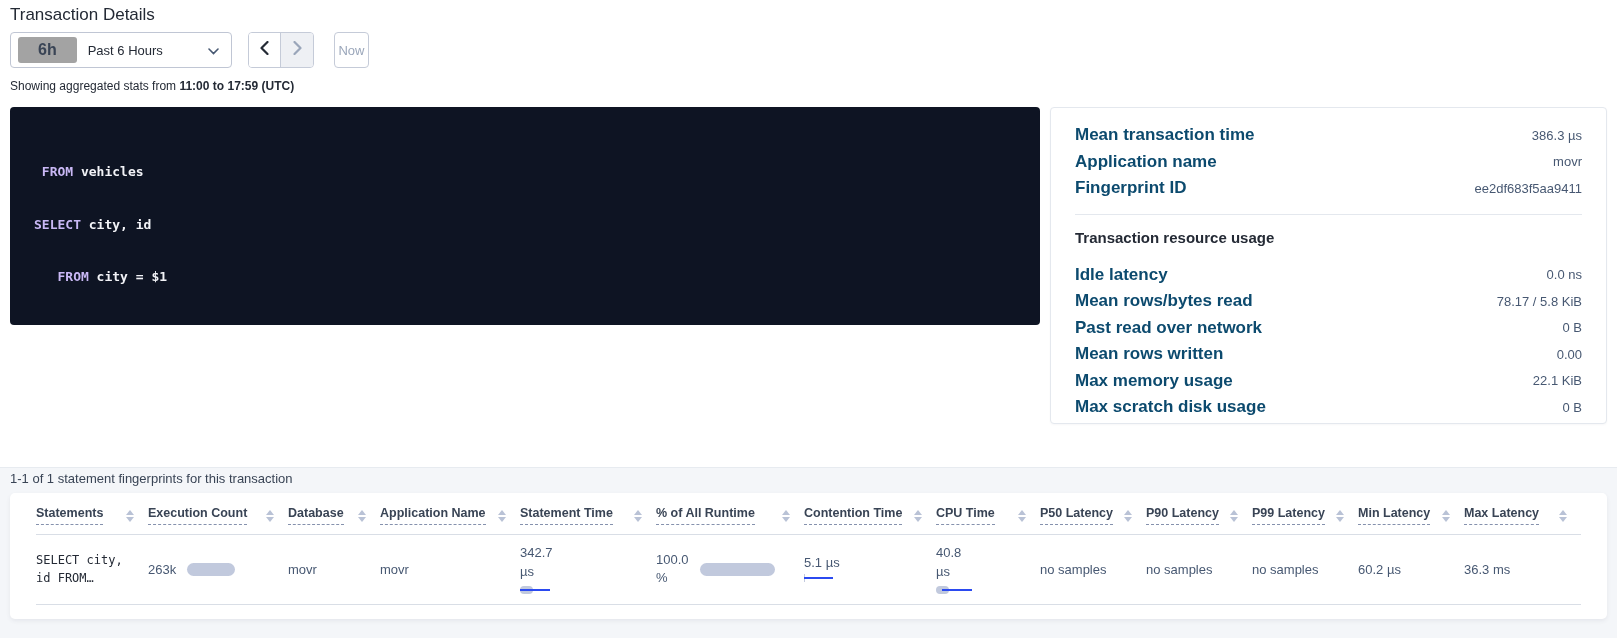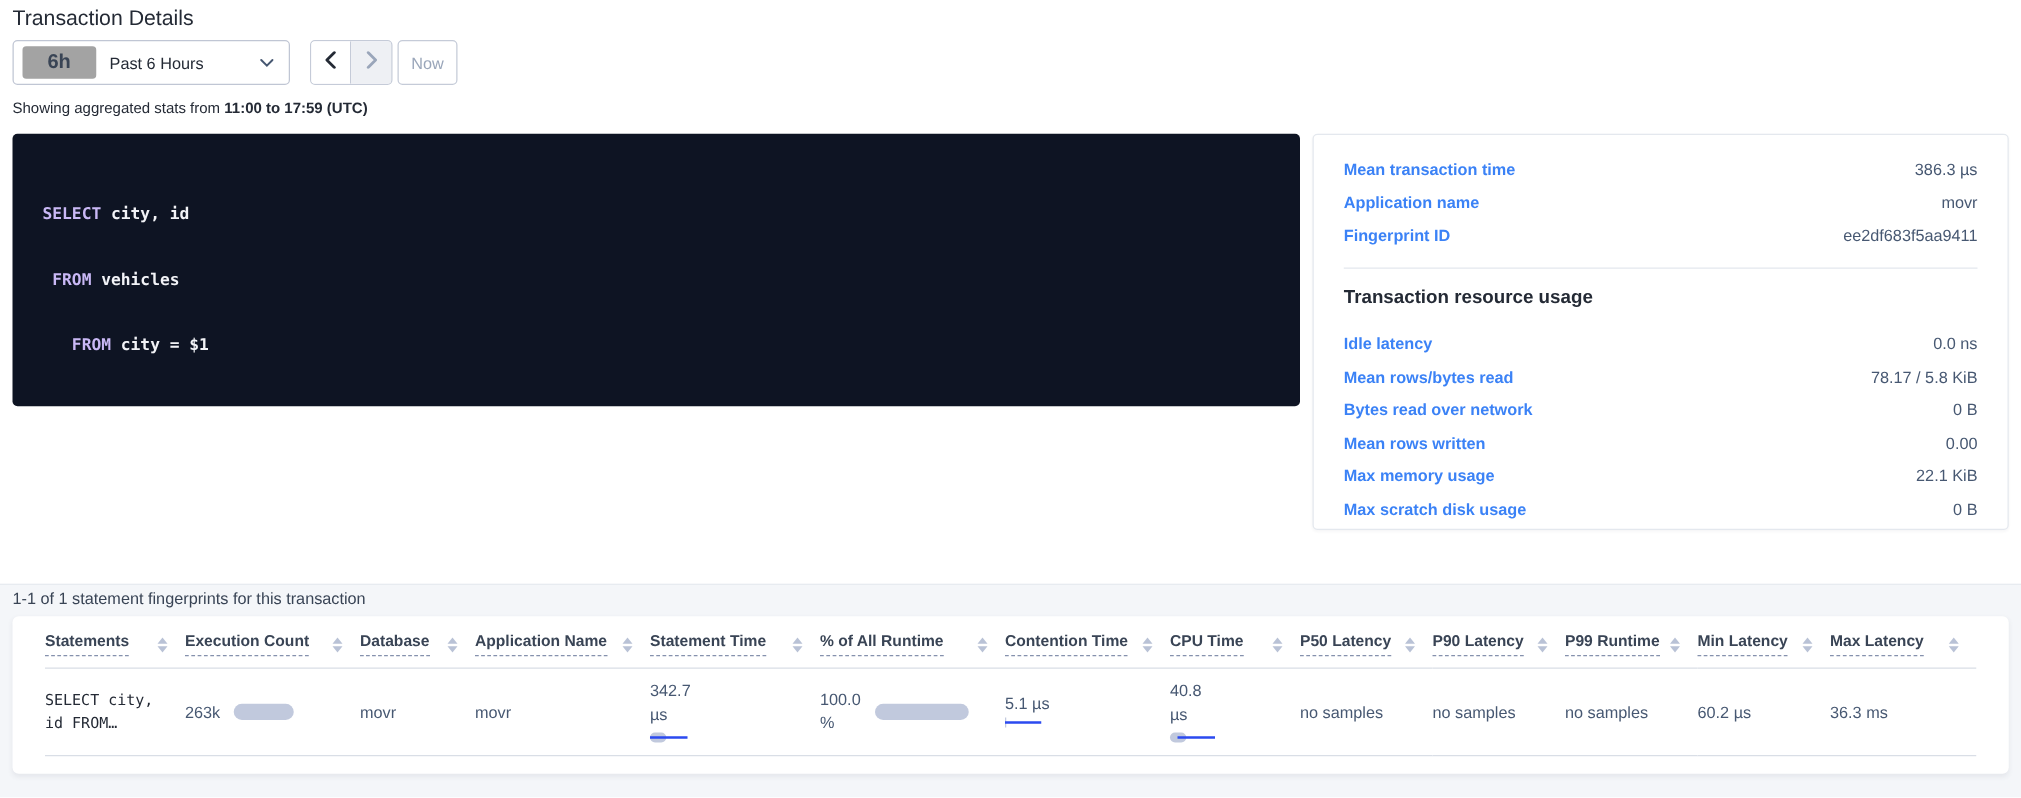--- a/index.html
+++ b/index.html
@@ -23,42 +23,42 @@
     width:222px;border:1px solid #c0c6d4;border-radius:4px;background:#fff;
     display:flex;align-items:center;padding:0 12px 0 7px;cursor:pointer;
   }
   .time-badge{background:#a3a3a3;border-radius:3px;font-size:16px;font-weight:bold;color:#394455;padding:4px 20px;margin-right:11px;}
   .time-label{font-size:13px;color:#242a35;flex:1;}
   .arrow-group{margin-left:16px;display:flex;border:1px solid #c5cbd8;border-radius:4px;overflow:hidden;}
   .arrow-btn{width:32px;display:flex;align-items:center;justify-content:center;cursor:pointer;background:#fff;}
   .arrow-prev{border-right:1px solid #c5cbd8;}
   .arrow-next{background:#eef0f4;}
   .now-btn{
-    margin-left:4px;width:48px;border:1px solid #c5cbd8;border-radius:4px;background:#fff;
+    margin-left:20px;width:35px;border:1px solid #c5cbd8;border-radius:4px;background:#fff;
     color:#9aa6ba;font-size:13px;display:flex;align-items:center;justify-content:center;cursor:default;
   }
   .stats-caption{position:absolute;left:10px;top:79px;font-size:12px;color:#242a35;}
   .stats-caption b{font-weight:bold;}
 
   
   .sql-card{
     position:absolute;left:10px;top:107px;width:1030px;height:218px;
     background:var(--sql-bg);border-radius:4px;padding:21px 24px;
     font-family:"DejaVu Sans Mono","Liberation Mono",monospace;font-size:13px;font-weight:bold;
     line-height:17.5px;color:#f2f3f7;white-space:pre;
   }
   .sql-kw{color:var(--sql-keyword);}
 
   
   .summary-card{
     position:absolute;left:1050px;top:107px;width:557px;height:317px;background:#fff;
     border:1px solid #e4e8ee;border-radius:4px;padding:14px 24px;box-shadow:0 1px 2px rgba(40,50,70,.04);
   }
   .kv-row{display:flex;justify-content:space-between;align-items:center;height:26.5px;}
-  .kv-label{font-size:13px;font-weight:bold;color:#3b82f6;}
+  .kv-label{font-size:17px;font-weight:bold;color:#0c4a6e;}
   .kv-value{font-size:13px;color:#475872;}
   .summary-divider{border:none;border-top:1px solid #e4e8ee;margin:12px 0 14px;}
   .section-title{font-size:15px;font-weight:bold;color:#242a35;margin:4px 0 16px;}
 
   
   .lower-bg{position:absolute;left:0;top:467px;width:1617px;height:171px;background:#f4f6f9;border-top:1px solid #e7ebf0;}
   .fingerprints-caption{position:absolute;left:10px;top:471px;font-size:13px;color:#394455;}
 
   .table-card{
     position:absolute;left:10px;top:493px;width:1597px;height:126px;background:#fff;
@@ -125,22 +125,22 @@
     </div>
   </div>
   <div class="now-btn">Now</div>
 </div>
 
 <div class="stats-caption">
   <span>Showing aggregated stats from </span><b>11:00 to 17:59 (UTC)</b>
 </div>
 
 <div class="sql-card">
+  <div><span> </span><span class="sql-kw">FROM</span><span> vehicles</span></div>
   <div><span></span><span class="sql-kw">SELECT</span><span> city, id</span></div>
-  <div><span> </span><span class="sql-kw">FROM</span><span> vehicles</span></div>
   <div><span>   </span><span class="sql-kw">FROM</span><span> city = $1</span></div>
 </div>
 
 <div class="summary-card">
   <div class="kv-row">
     <span class="kv-label">Mean transaction time</span>
     <span class="kv-value">386.3 µs</span>
   </div>
   <div class="kv-row">
     <span class="kv-label">Application name</span>
@@ -154,21 +154,21 @@
   <div class="section-title">Transaction resource usage</div>
   <div class="kv-row">
     <span class="kv-label">Idle latency</span>
     <span class="kv-value">0.0 ns</span>
   </div>
   <div class="kv-row">
     <span class="kv-label">Mean rows/bytes read</span>
     <span class="kv-value">78.17 / 5.8 KiB</span>
   </div>
   <div class="kv-row">
-    <span class="kv-label">Bytes read over network</span>
+    <span class="kv-label">Past read over network</span>
     <span class="kv-value">0 B</span>
   </div>
   <div class="kv-row">
     <span class="kv-label">Mean rows written</span>
     <span class="kv-value">0.00</span>
   </div>
   <div class="kv-row">
     <span class="kv-label">Max memory usage</span>
     <span class="kv-value">22.1 KiB</span>
   </div>
@@ -285,21 +285,21 @@
             <div class="th-inner">
               <span class="th-label">P90 Latency</span>
               <span class="sort-icon">
                 <i class="tri-up"></i>
                 <i class="tri-down"></i>
               </span>
             </div>
           </th>
         <th>
             <div class="th-inner">
-              <span class="th-label">P99 Runtime</span>
+              <span class="th-label">P99 Latency</span>
               <span class="sort-icon">
                 <i class="tri-up"></i>
                 <i class="tri-down"></i>
               </span>
             </div>
           </th>
         <th>
             <div class="th-inner">
               <span class="th-label">Min Latency</span>
               <span class="sort-icon">

